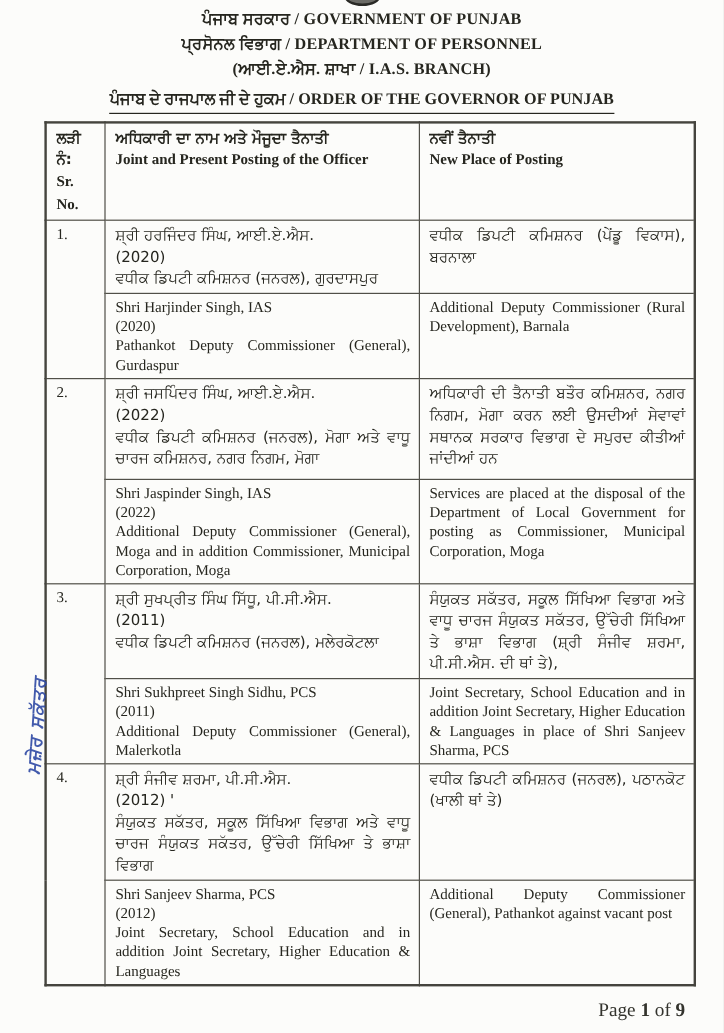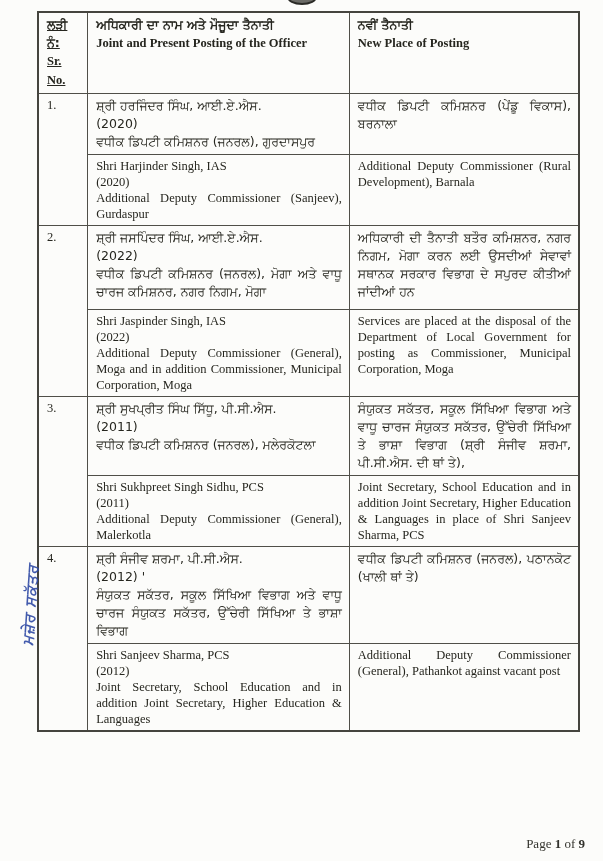--- a/index.html
+++ b/index.html
@@ -50,40 +50,40 @@
     table-layout:fixed;
   }
   .order-table th, .order-table td {
     border:1.5px solid #504f48;
     vertical-align:top;
     padding:3px 7px 3px 8px;
     font-size:12.5px; line-height:16px;
     text-align:left;
   }
   .order-table { border:2px solid #45443e; }
-  .col-sr { width:45px;text-decoration:underline; }
+  .col-sr { width:45px; }
   .col-name { width:237px; }
   .col-new { width:208px; }
   th .pa, td .pa, td.pa {
     font-family:"DejaVu Sans","Liberation Serif",sans-serif;
     font-size:12.5px; line-height:18px;
   }
   th div { font-weight:bold; }
   th .en { line-height:19px; }
   td .just, td.just { text-align:justify; }
   .sr-cell { text-align:left; padding-left:10px; }
   
   .hdr th { height:41px; }
   .r1pa td { height:60px; } .r1en td { height:58px; }
   .r2pa td { height:84px; } .r2en td { height:83px; }
   .r3pa td { height:55px; } .r3en td { height:62px;font-family:Liberation Serif, serif; }
   .r4pa td { height:73px; } .r4en td { height:83px; }
   .footer {
-    position:absolute; right:18px; bottom:9px;
-    font-size:13px; color:#33332d;
+    position:absolute; right:32px; bottom:9px;
+    font-size:16px; color:#33332d;
   }
   .footer b { font-weight:bold; }
   .handwriting {
     position:absolute; left:-52px; top:596px;
     width:165px; text-align:center;
     transform:rotate(-86deg);
     color:#2e49a4;
     font-family:"DejaVu Serif","Liberation Serif",serif;
     font-style:italic; font-weight:bold;
     font-size:15px; letter-spacing:1px;
@@ -91,20 +91,28 @@
     white-space:nowrap;
   }
 </style>
 </head>
 <body>
 
 <div class="page">
 
   <div class="emblem-frag"></div>
 
+  <div class="doc-header">
+    <div class="hline">ਪੰਜਾਬ ਸਰਕਾਰ / GOVERNMENT OF PUNJAB</div>
+    <div class="hline">ਪ੍ਰਸੋਨਲ ਵਿਭਾਗ / DEPARTMENT OF PERSONNEL</div>
+    <div class="hline">(ਆਈ.ਏ.ਐਸ. ਸ਼ਾਖਾ / I.A.S. BRANCH)</div>
+    <div class="order-title-wrap">
+      <span class="order-title">ਪੰਜਾਬ ਦੇ ਰਾਜਪਾਲ ਜੀ ਦੇ ਹੁਕਮ / ORDER OF THE GOVERNOR OF PUNJAB</span>
+    </div>
+  </div>
 
 
   <table class="order-table">
     <thead>
       <tr class="hdr">
         <th class="col-sr">
           <div class="pa">ਲੜੀ ਨੰ:</div>
           <div class="en">Sr. No.</div>
         </th>
         <th class="col-name">
@@ -125,21 +133,21 @@
           <div class="pa">ਸ਼੍ਰੀ ਹਰਜਿੰਦਰ ਸਿੰਘ, ਆਈ.ਏ.ਐਸ.</div>
           <div class="pa">(2020)</div>
           <div class="pa just">ਵਧੀਕ ਡਿਪਟੀ ਕਮਿਸ਼ਨਰ (ਜਨਰਲ), ਗੁਰਦਾਸਪੁਰ</div>
         </td>
         <td class="pa just">ਵਧੀਕ ਡਿਪਟੀ ਕਮਿਸ਼ਨਰ (ਪੇਂਡੂ ਵਿਕਾਸ), ਬਰਨਾਲਾ</td>
       </tr>
       <tr class="r1en">
         <td>
           <div>Shri Harjinder Singh, IAS</div>
           <div>(2020)</div>
-          <div class="just">Additional Deputy Commissioner (Sanjeev), Gurdaspur</div>
+          <div class="just">Pathankot Deputy Commissioner (General), Gurdaspur</div>
         </td>
         <td class="just">Additional Deputy Commissioner (Rural Development), Barnala</td>
       </tr>
 
       <tr class="r2pa">
         <td class="sr-cell" rowspan="2">2.</td>
         <td>
           <div class="pa">ਸ਼੍ਰੀ ਜਸਪਿੰਦਰ ਸਿੰਘ, ਆਈ.ਏ.ਐਸ.</div>
           <div class="pa">(2022)</div>
           <div class="pa just">ਵਧੀਕ ਡਿਪਟੀ ਕਮਿਸ਼ਨਰ (ਜਨਰਲ), ਮੋਗਾ ਅਤੇ ਵਾਧੂ ਚਾਰਜ ਕਮਿਸ਼ਨਰ, ਨਗਰ ਨਿਗਮ, ਮੋਗਾ</div>

